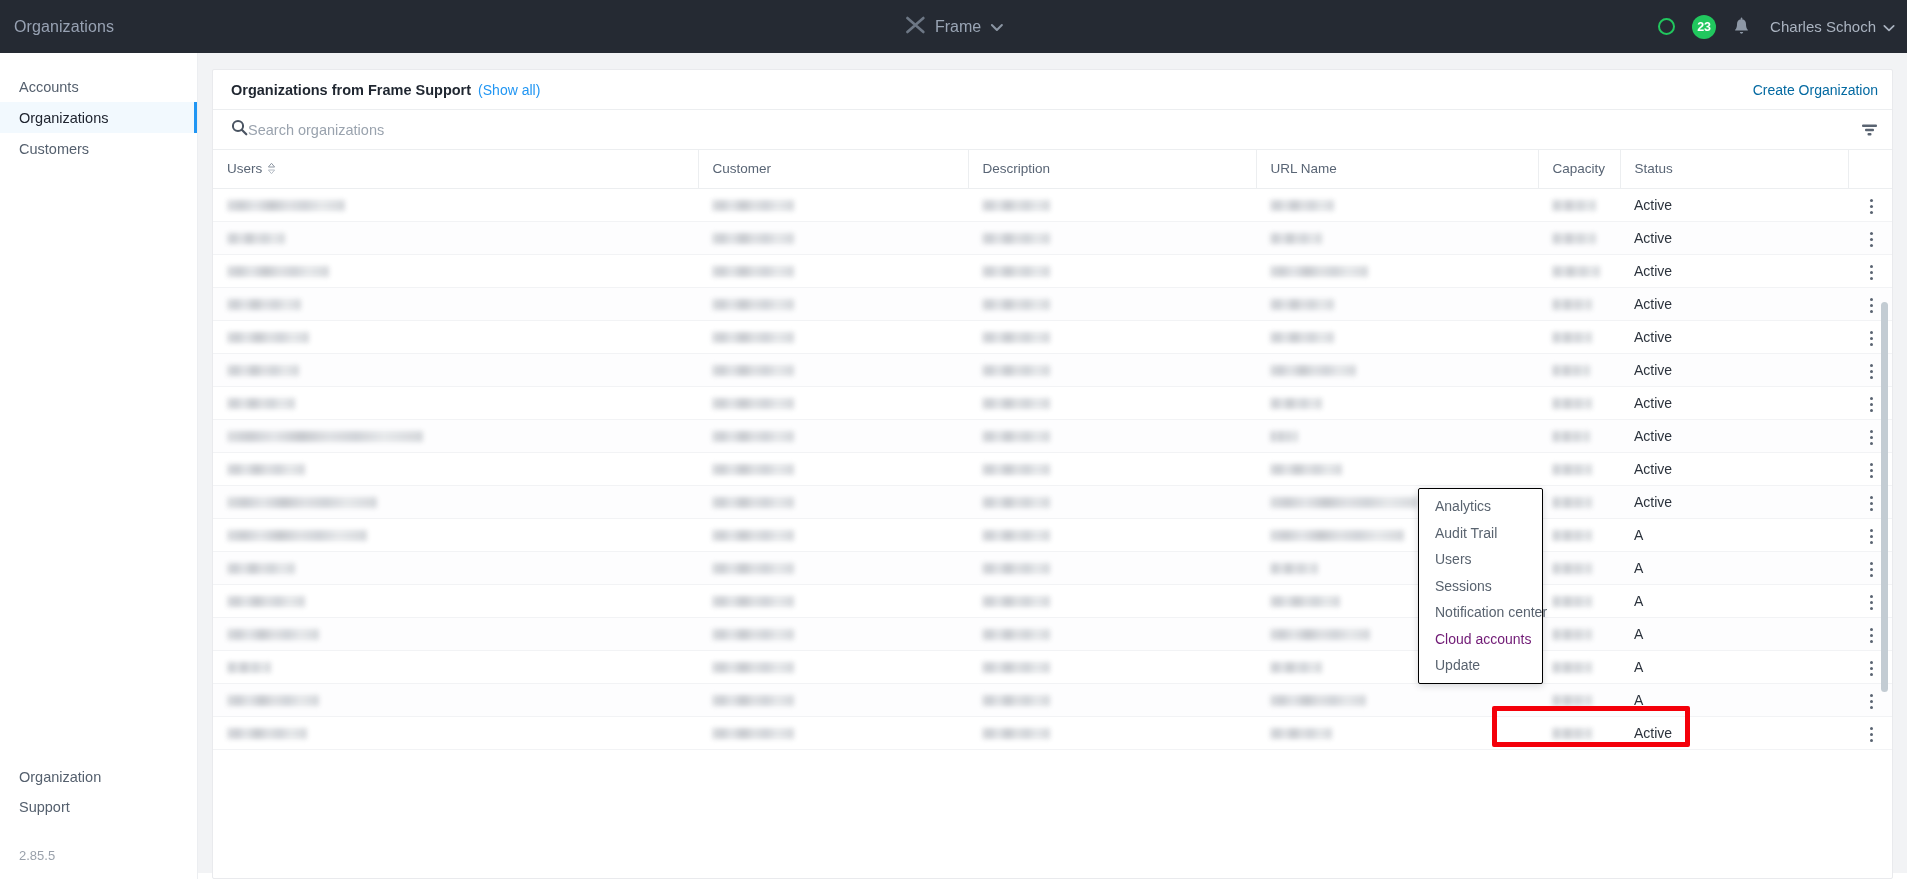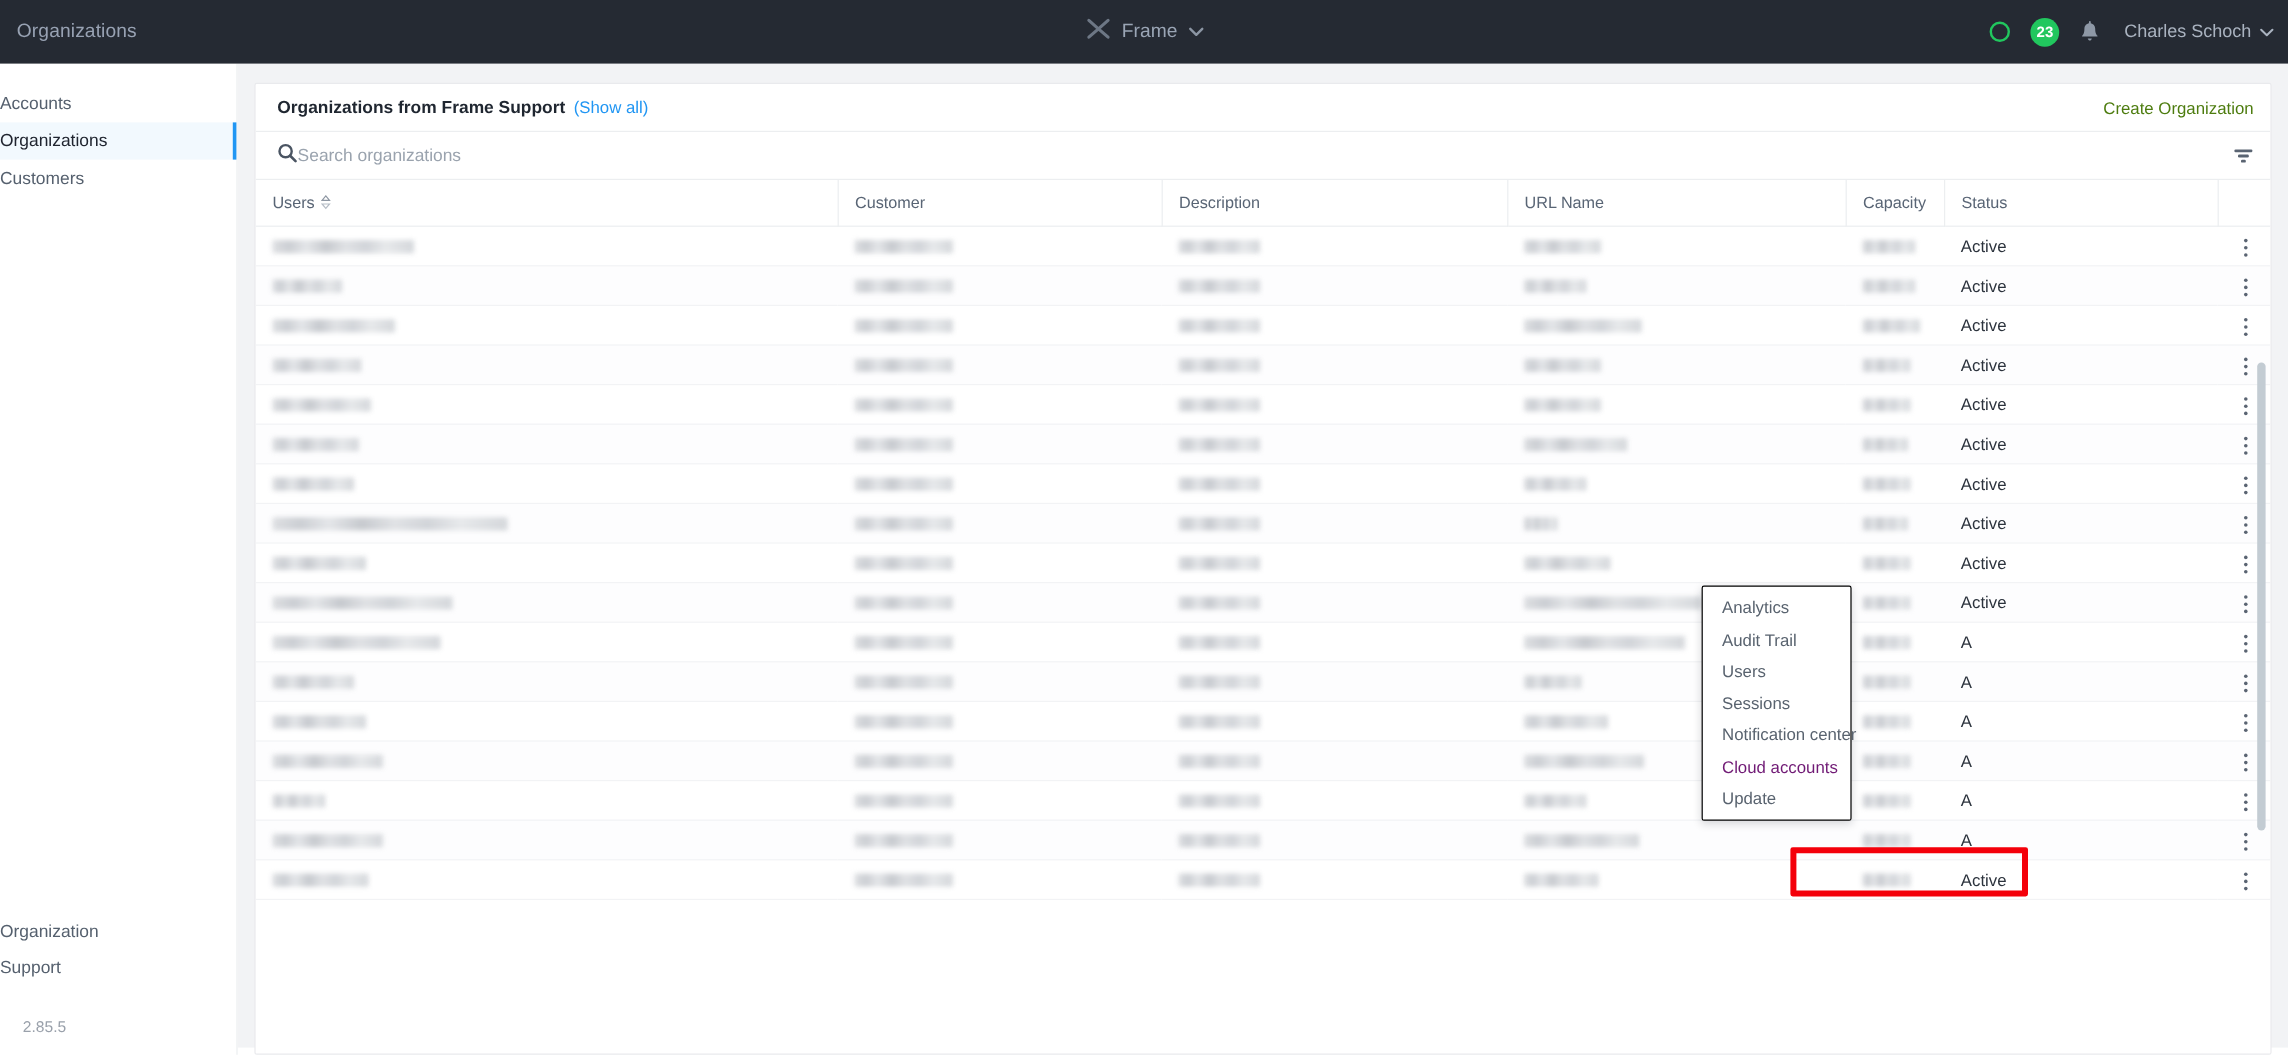--- a/index.html
+++ b/index.html
@@ -52,20 +52,21 @@
 
   
   .sidebar {
     position: absolute; top: 53px; left: 0;
     width: 198px; height: 826px;
     background: #ffffff;
     border-right: 1px solid #eceef1;
   }
   .nav-item {
     height: 31px; display: flex; align-items: center;
+    padding-left: 19px;
     font-size: 14.5px; color: #55606e;
     position: relative; cursor: pointer;
   }
   .nav-item.first { margin-top: 18px; }
   .nav-item.active {
     background: #f2f9fe; color: #202530;
   }
   .nav-item.active::after {
     content: ""; position: absolute; right: 0; top: 0;
     width: 3px; height: 100%; background: #2196f3;
@@ -99,21 +100,21 @@
   .card-head {
     height: 40px; display: flex; align-items: center;
     padding: 0 14px 0 18px; justify-content: space-between;
     border-bottom: 1px solid #eceef0;
   }
   .card-title {
     font-size: 14.5px; font-weight: bold; color: #1f2630;
     display: flex; align-items: baseline; gap: 7px;
   }
   .show-all { font-size: 14px; color: #2196f3; font-weight: normal; cursor: pointer; }
-  .create-org { font-size: 14px; color: #4d7c0f; cursor: pointer; }
+  .create-org { font-size: 14px; color: #0369a1; cursor: pointer; }
 
   .search-row {
     height: 40px; display: flex; align-items: center;
     padding: 0 8px 0 18px;
     border-bottom: 1px solid #eceef0;
   }
   .search-input {
     flex: 1; border: none; outline: none;
     font-family: "Liberation Sans", sans-serif;
     font-size: 14.5px; color: #333c49;

